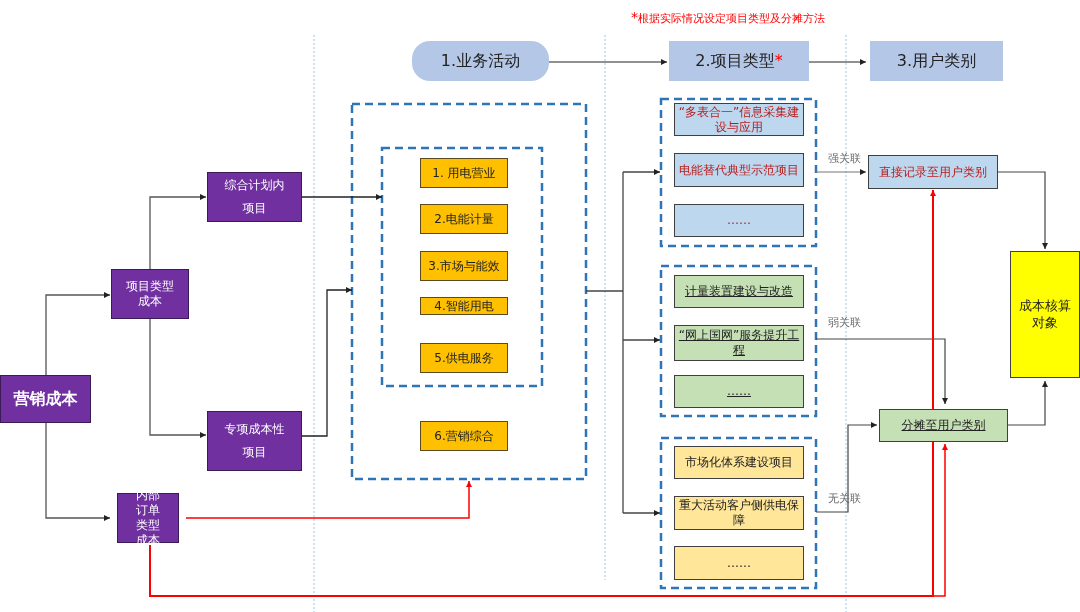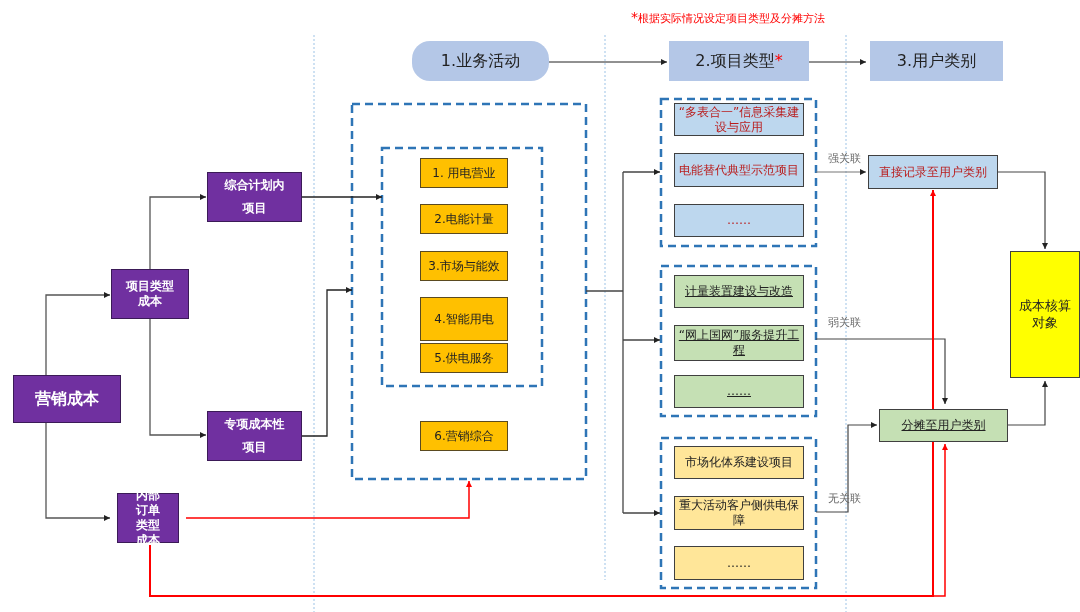--- a/index.html
+++ b/index.html
@@ -1,21 +1,21 @@
 <!DOCTYPE html>
 <html><head>
 <meta charset="utf-8">
 <style>
   html, body { margin: 0; padding: 0; background: #ffffff; }
   body { width: 1080px; height: 612px; position: relative; overflow: hidden;
          font-family: "DejaVu Sans", "Liberation Sans", sans-serif; }
   #canvas { position: absolute; left: 0; top: 0; width: 1080px; height: 612px; }
   .node { position: absolute; box-sizing: border-box; display: flex; align-items: center;
           justify-content: center; text-align: center; line-height: 1.25; }
-  .purple { background: #7030a0; color: #ffffff; border: 1px solid #3b1a57; font-size: 12px; font-weight: bold; }
+  .purple { background: #7030a0; color: #ffffff; border: 1px solid #3b1a57; font-size: 12px; }
   .purple.big { font-size: 16px; font-weight: bold; }
   .purple.tall { line-height: 1.9; }
   .header { background: #b4c7e7; color: #222; font-size: 16px; }
   .orange { background: #ffc000; color: #222; border: 1px solid #5a4a20; font-size: 12px; }
   .lblue { background: #bdd7ee; color: #b91c1c; border: 1px solid #404040; font-size: 12px; }
   .lgreen { background: #c5e0b4; color: #222; border: 1px solid #404040; font-size: 12px; text-decoration: underline; }
   .lyellow { background: #ffe699; color: #222; border: 1px solid #404040; font-size: 12px; }
   .yellow { background: #ffff00; color: #222; border: 1px solid #404040; font-size: 13px; }
   .note { position: absolute; color: #ff0000; font-size: 11px; white-space: nowrap; }
   .note .star { font-size: 14px; }
@@ -81,48 +81,48 @@
   <span>1.业务活动</span>
 </div>
 <div class="node header" style="left:669px; top:41px; width:140px; height:40px;text-align:center;">
   <span>2.项目类型</span>
     <span class="star-red">*</span>
 </div>
 <div class="node header" style="left:870px; top:41px; width:133px; height:40px;">
   <span>3.用户类别</span>
 </div>
 
-<div class="node purple big" style="left:13px; top:375px; width:108px; height:48px;">
+<div class="node purple big" style="left:0px; top:375px; width:91px; height:48px;">
   <span>营销成本</span>
 </div>
 <div class="node purple" style="left:111px; top:269px; width:78px; height:50px; padding:0 12px;">
   <span>项目类型成本</span>
 </div>
 <div class="node purple" style="left:110px; top:493px; width:62px; height:50px; padding:0 16px;margin-left:7px;">
   <span>内部订单类型成本</span>
 </div>
 <div class="node purple tall" style="left:207px; top:172px; width:95px; height:50px; flex-direction:column;">
   <span>综合计划内</span>
   <span>项目</span>
 </div>
-<div class="node purple tall" style="left:207px; top:411px; width:95px; height:50px; flex-direction:column;">
+<div class="node purple tall" style="left:207px; top:411px; width:95px; height:60px; flex-direction:column;">
   <span>专项成本性</span>
   <span>项目</span>
 </div>
 
 <div class="node orange" style="left:420px; top:158px; width:88px; height:30px;">
     <span>1. 用电营业</span>
   </div>
 <div class="node orange" style="left:420px; top:204px; width:88px; height:30px;">
     <span>2.电能计量</span>
   </div>
 <div class="node orange" style="left:420px; top:251px; width:88px; height:30px;">
     <span>3.市场与能效</span>
   </div>
-<div class="node orange" style="left:420px; top:297px; width:88px; height:44px;text-align:center;">
+<div class="node orange" style="left:420px; top:297px; width:88px; height:18px;text-align:center;">
     <span>4.智能用电</span>
   </div>
 <div class="node orange" style="left:420px; top:343px; width:88px; height:30px;">
     <span>5.供电服务</span>
   </div>
 <div class="node orange" style="left:420px; top:421px; width:88px; height:30px;">
     <span>6.营销综合</span>
   </div>
 
 <div class="node lblue" style="left:674px; top:103px; width:130px; height:33px;">

